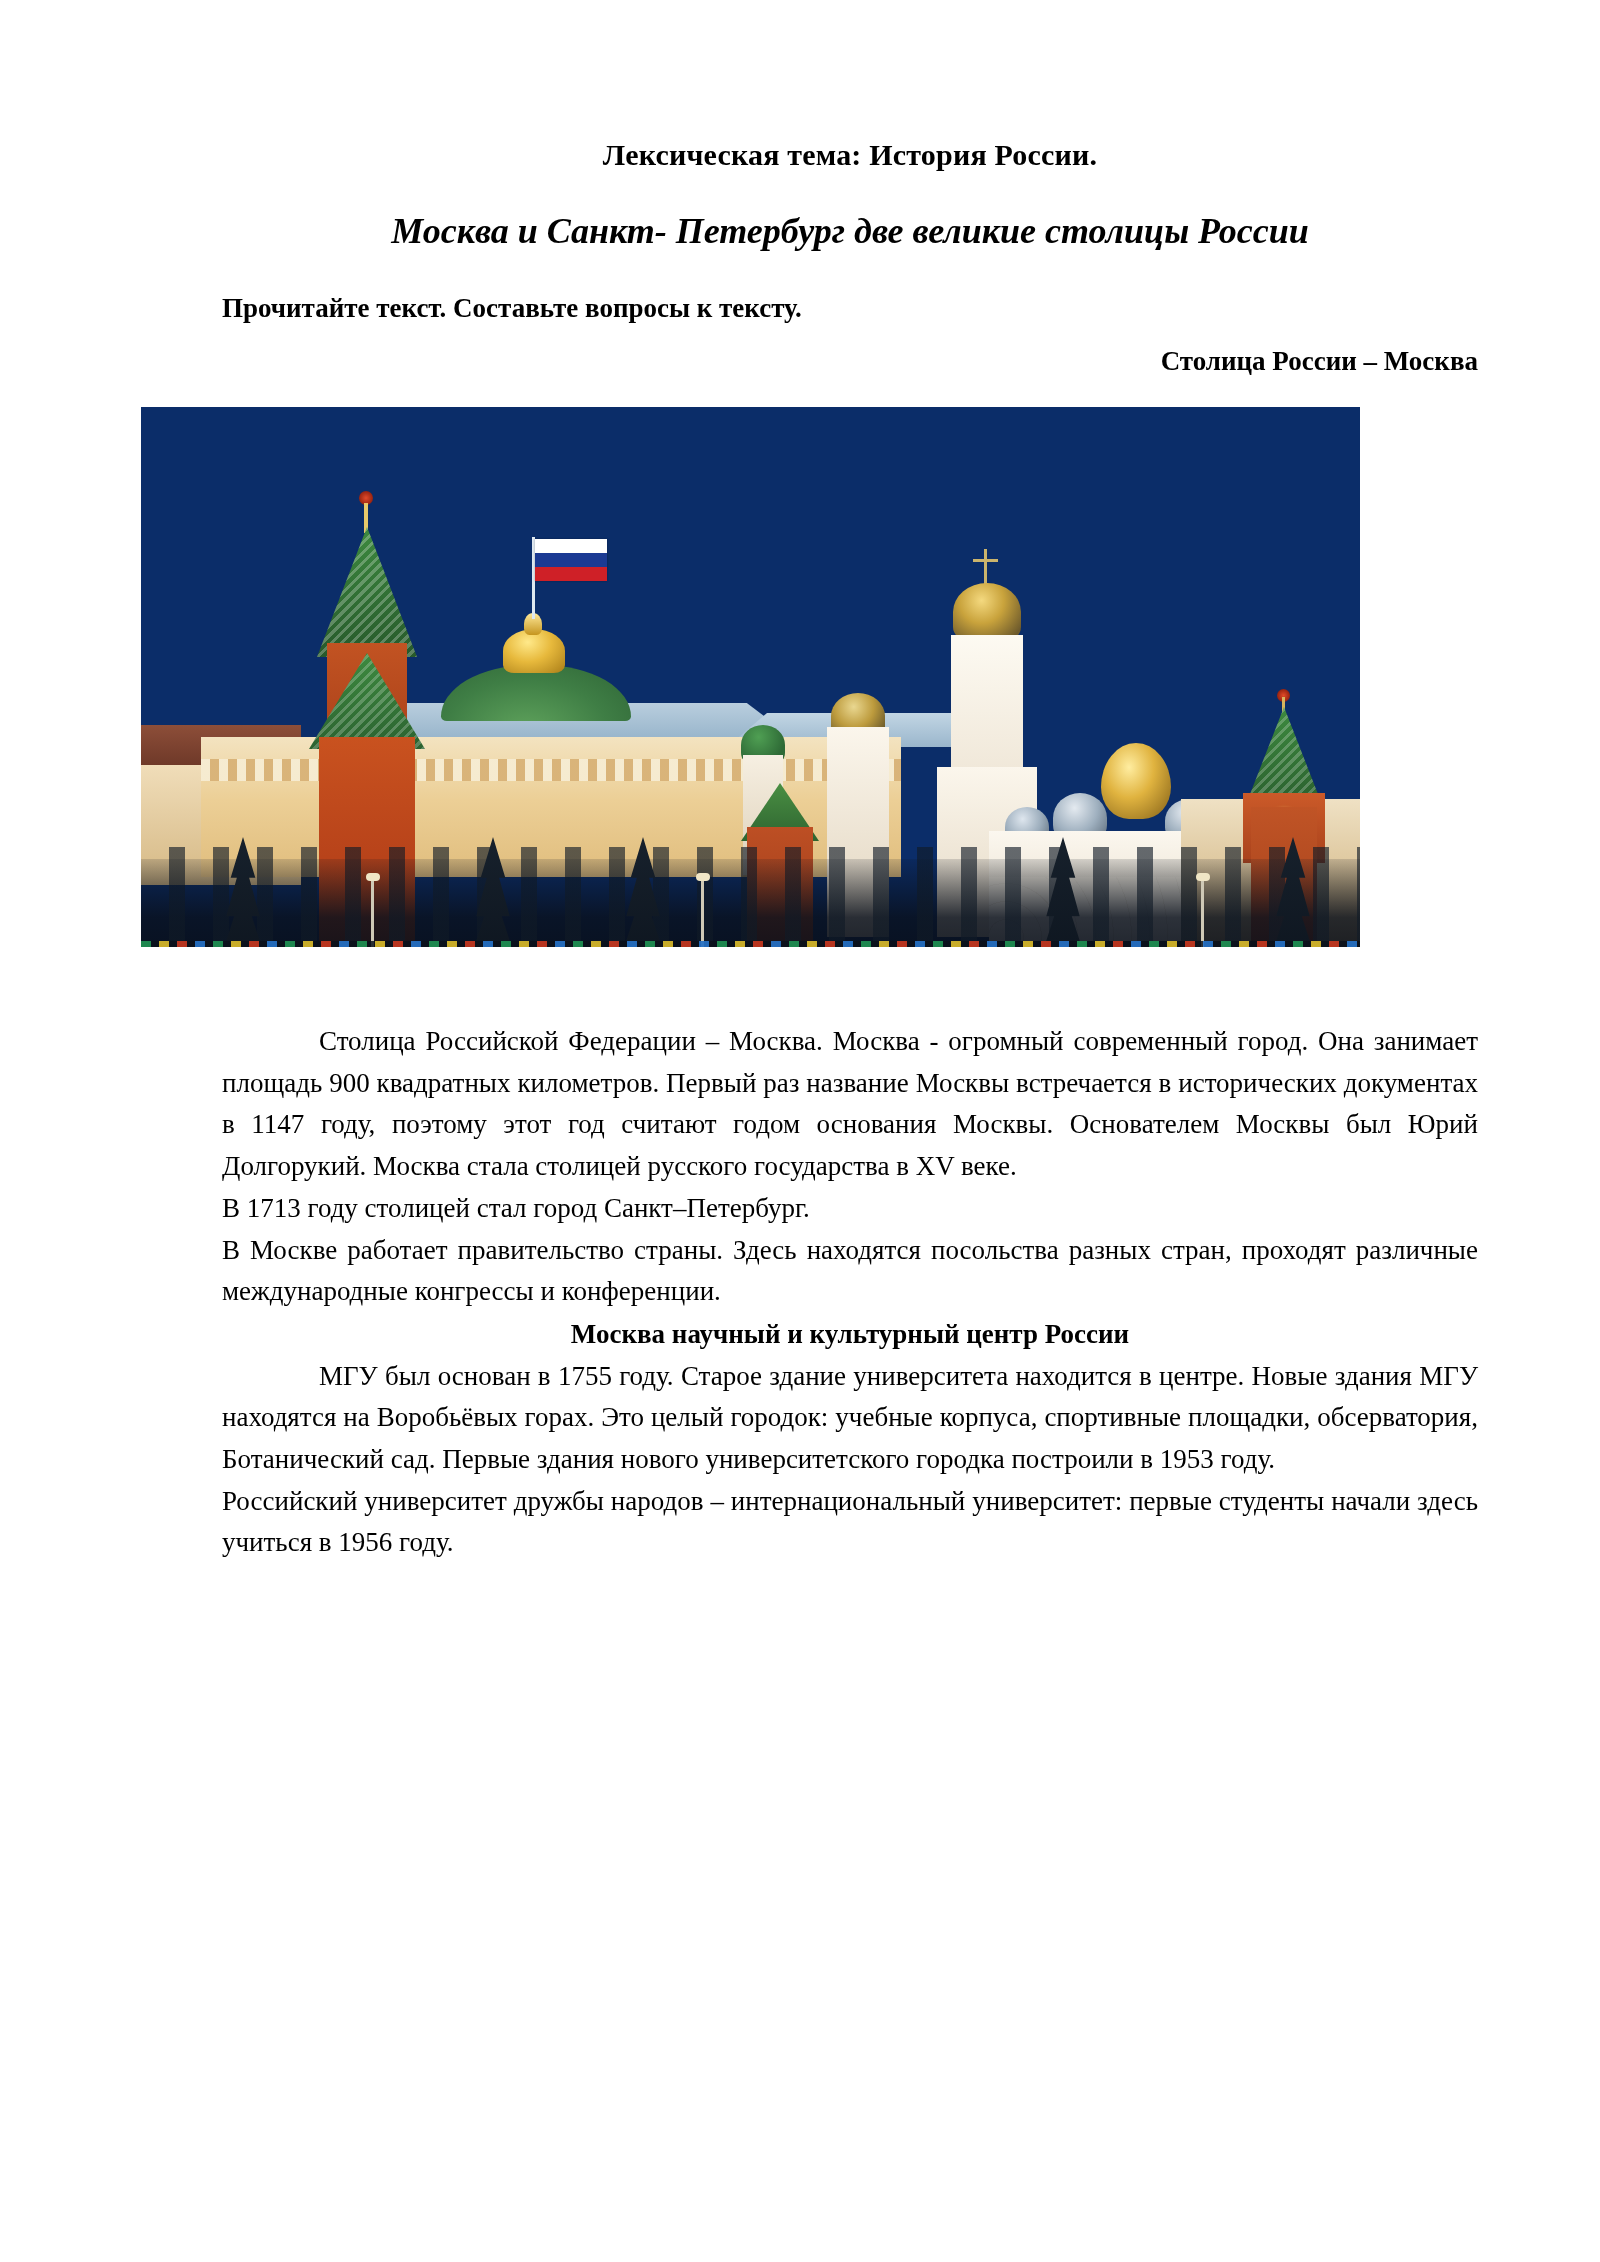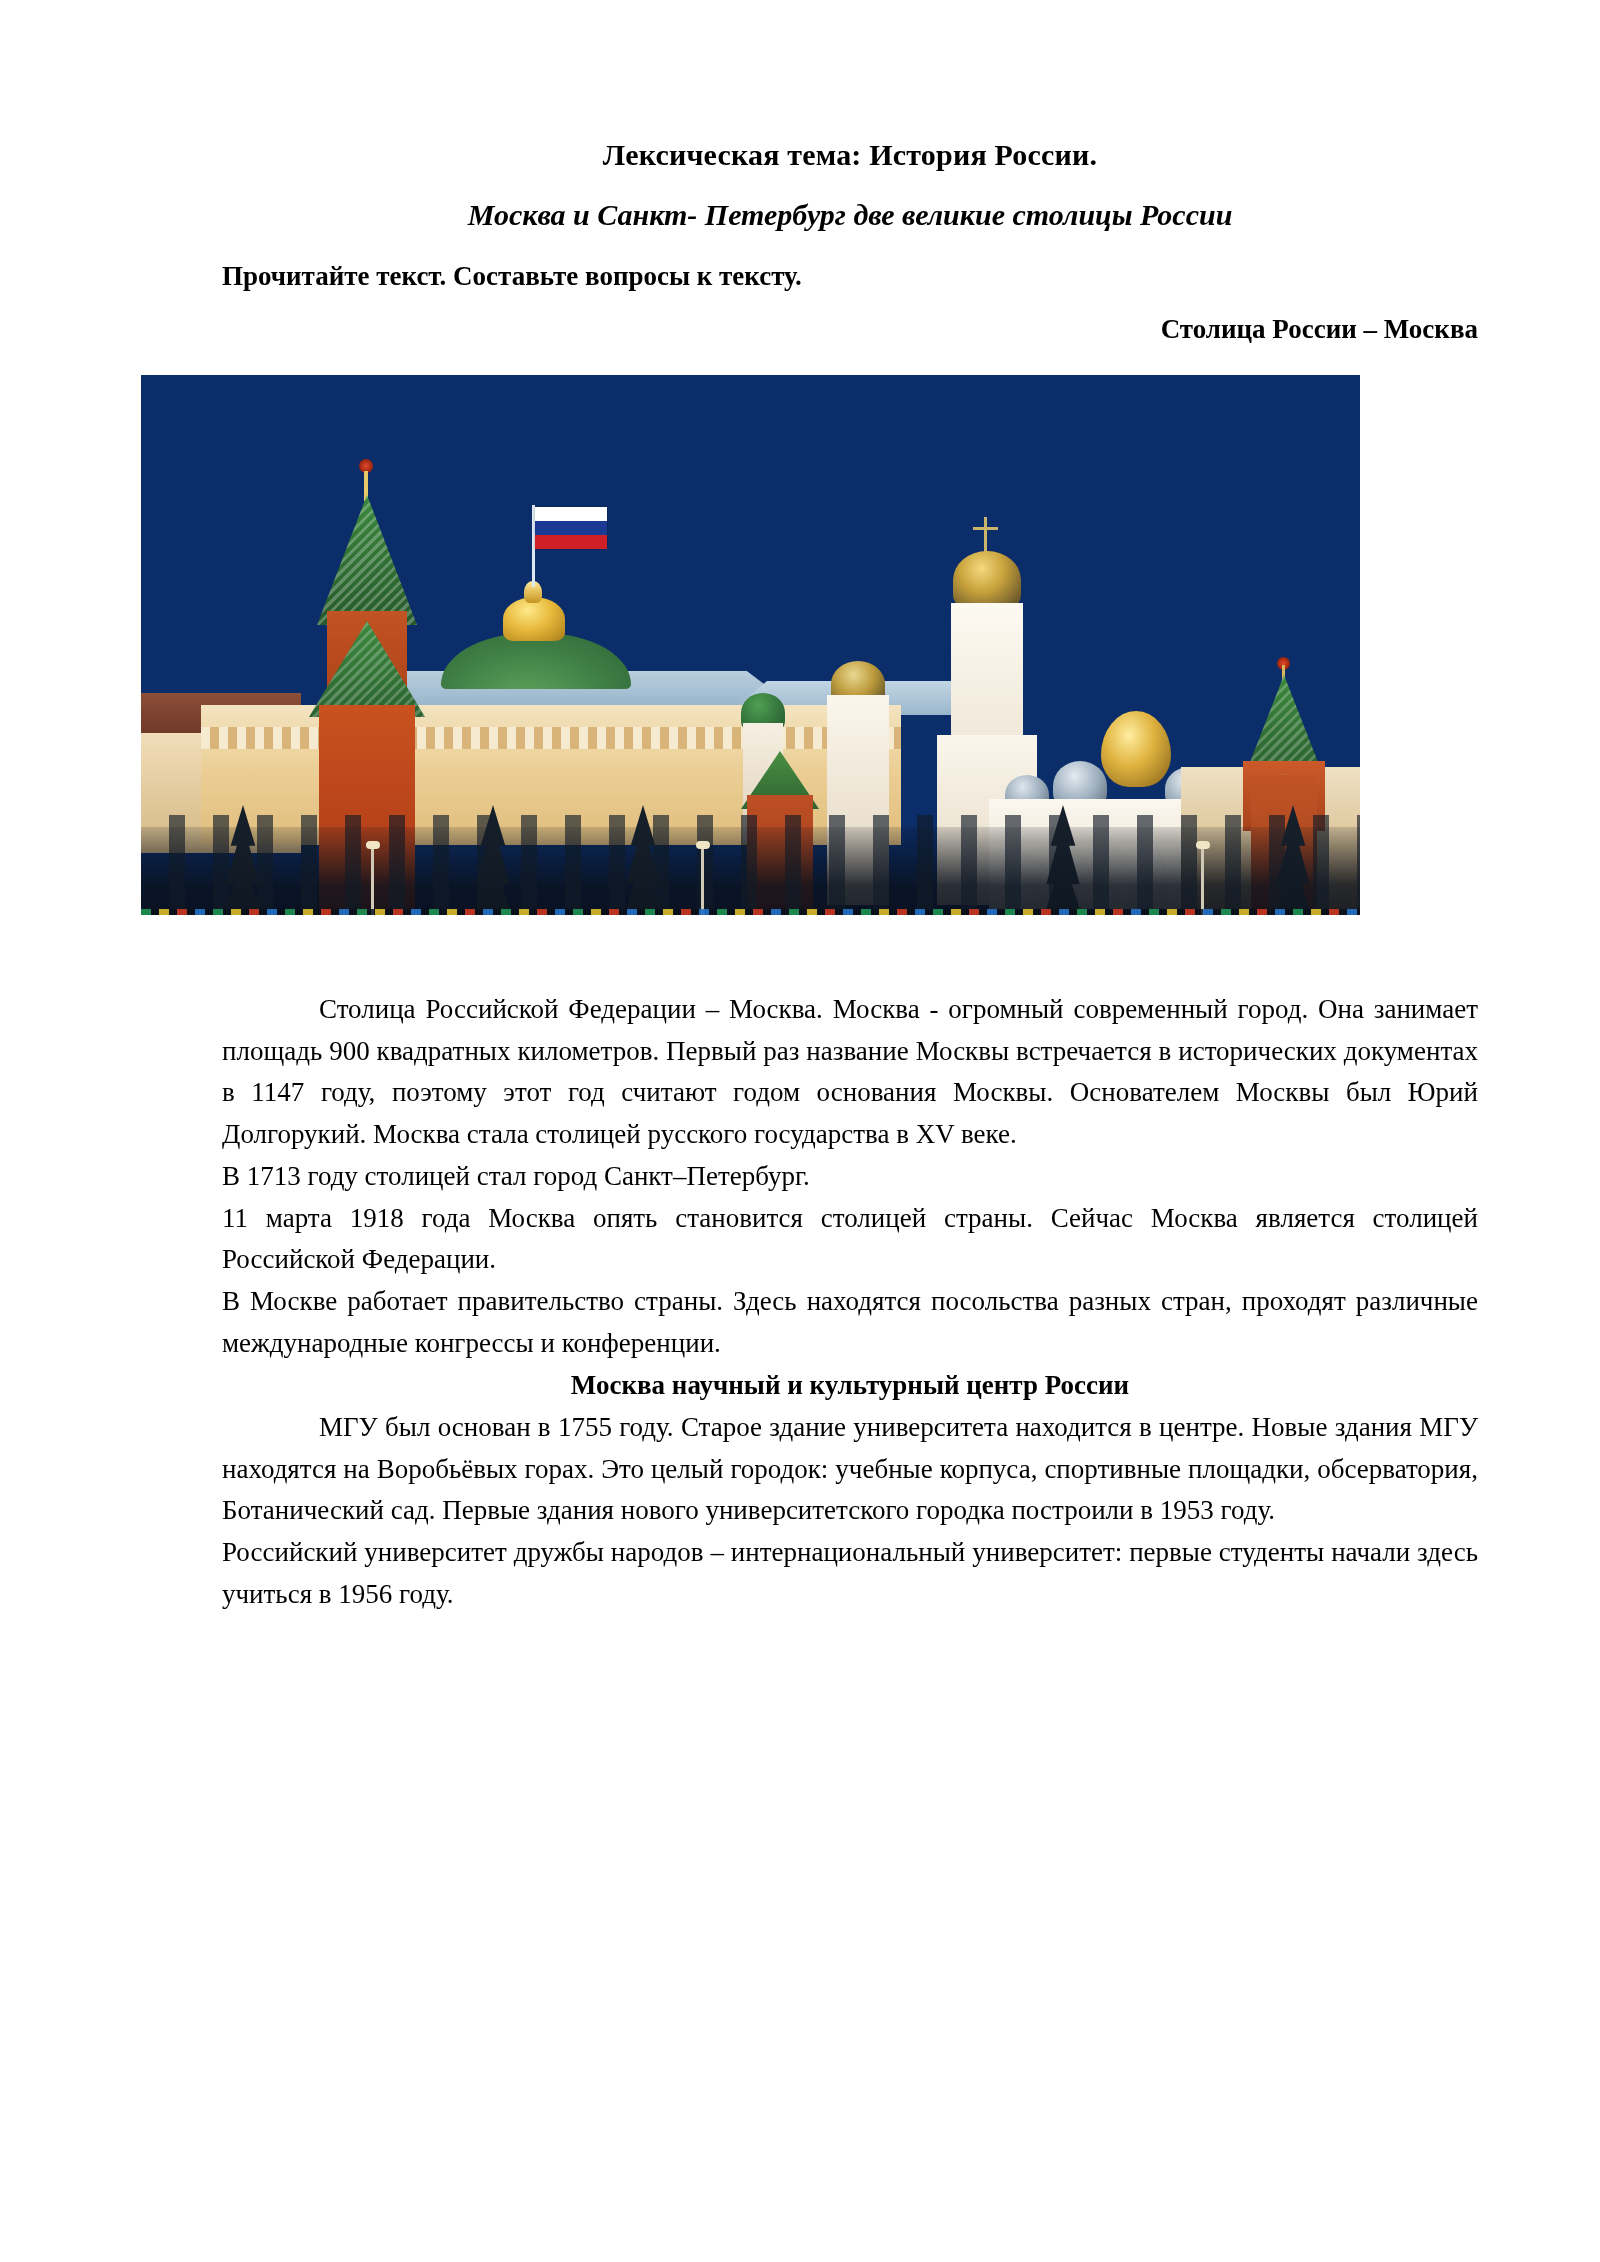--- a/index.html
+++ b/index.html
@@ -36,24 +36,24 @@
   .h-main {
     margin: 0;
     padding-top: 140px;
     text-align: center;
     font-size: 30px;
     font-weight: bold;
     line-height: 1.0;
     letter-spacing: 0.2px;
   }
   .h-sub {
-    margin: 3px;
+    margin: 16px;
     padding-top: 27px;
     text-align: center;
-    font-size: 30px;
+    font-size: 36px;
     font-weight: bold;
     font-style: italic;
     line-height: 1.0;
   }
   .h-task {
     margin: 0;
     padding-top: 30px;
     text-align: left;
     font-size: 27px;
     font-weight: bold;
@@ -457,21 +457,20 @@
 
         <div class="shape flag-strip"></div>
 
       </div>
     </div>
 
     <div class="body-block">
 
       <p class="para indent">Столица Российской Федерации – Москва.  Москва - огромный современный город. Она занимает площадь 900 квадратных километров. Первый раз название Москвы встречается в   исторических документах в 1147 году, поэтому этот год считают годом основания Москвы. Основателем Москвы был  Юрий Долгорукий. Москва стала столицей русского государства в XV веке.</p>
       <p class="para">В 1713 году столицей стал город Санкт–Петербург.</p>
-      <p class="para">11 марта 1918 года Москва опять становится столицей страны. Сейчас Москва является столицей Российской Федерации.</p>
       <p class="para">В Москве работает правительство страны. Здесь находятся посольства  разных стран, проходят различные международные конгрессы и конференции.</p>
 
       <h3 class="h-section2">Москва научный и культурный центр России</h3>
 
       <p class="para indent">МГУ был основан в 1755 году. Старое здание университета находится в центре. Новые здания МГУ находятся  на Воробьёвых горах. Это целый городок: учебные корпуса, спортивные площадки, обсерватория, Ботанический сад. Первые здания нового университетского городка построили  в 1953 году.</p>
       <p class="para">Российский университет дружбы народов – интернациональный университет: первые студенты начали здесь учиться в 1956 году.</p>
 
     </div>
 
   </div>

